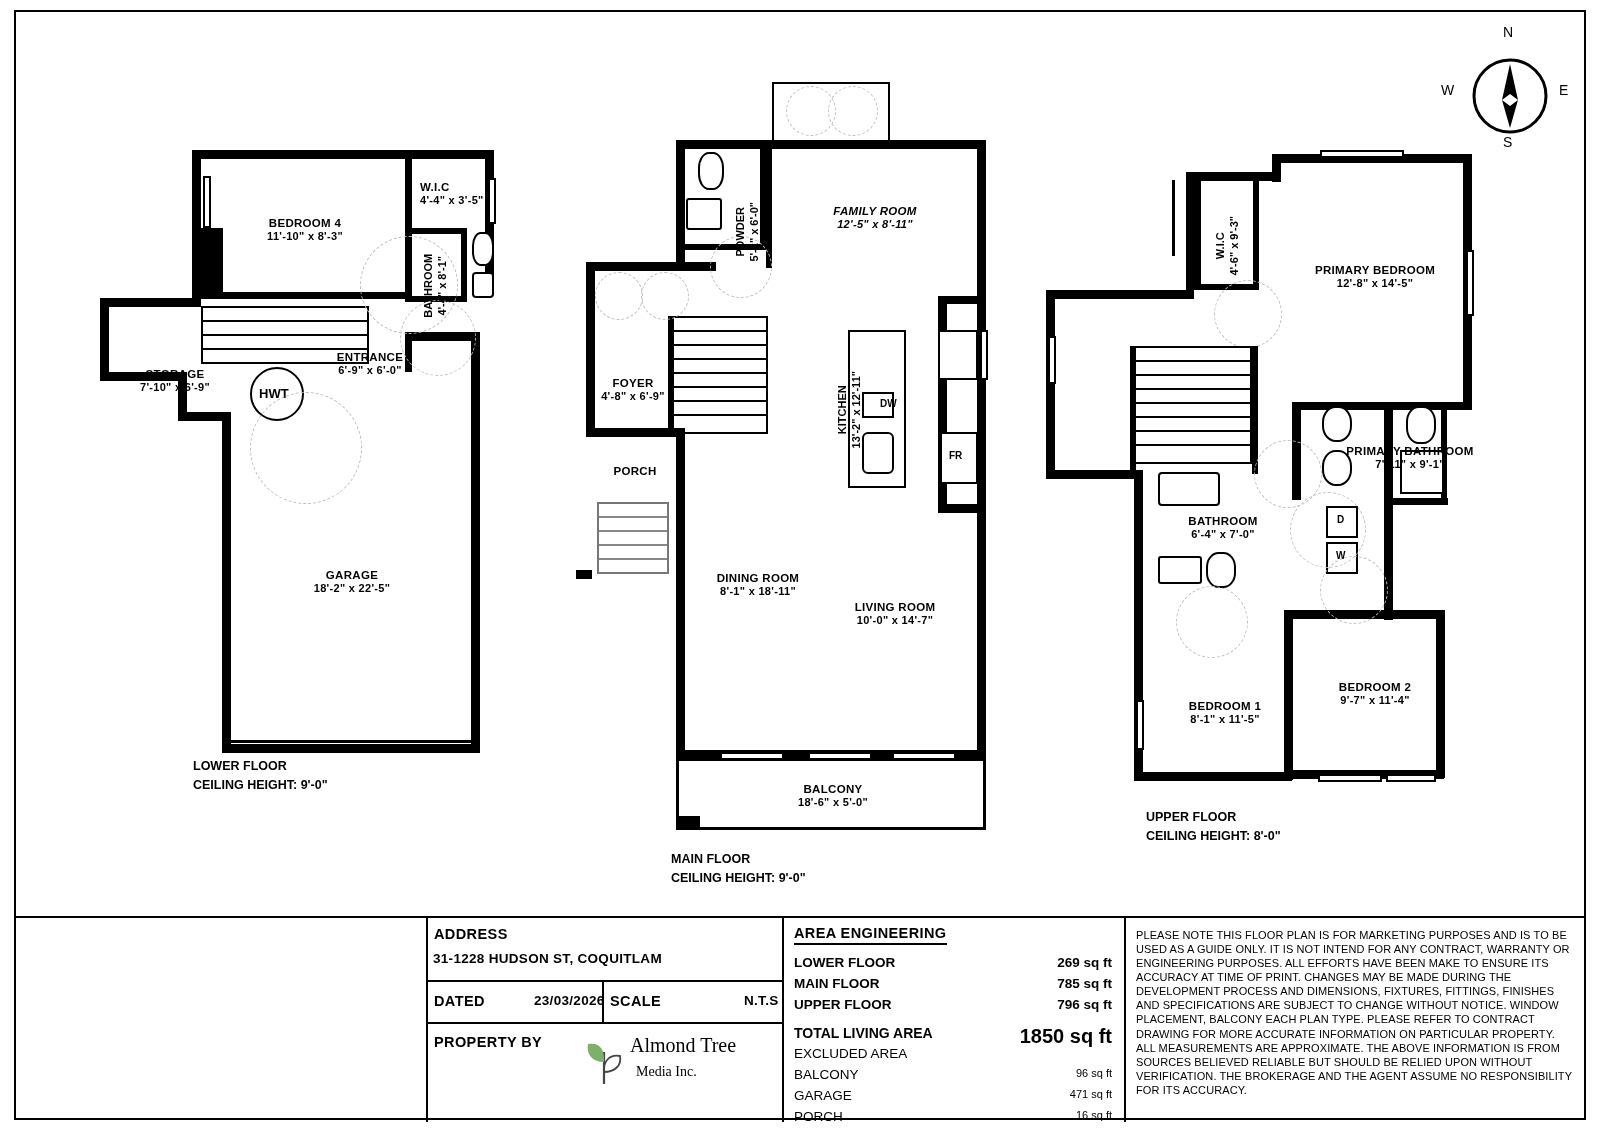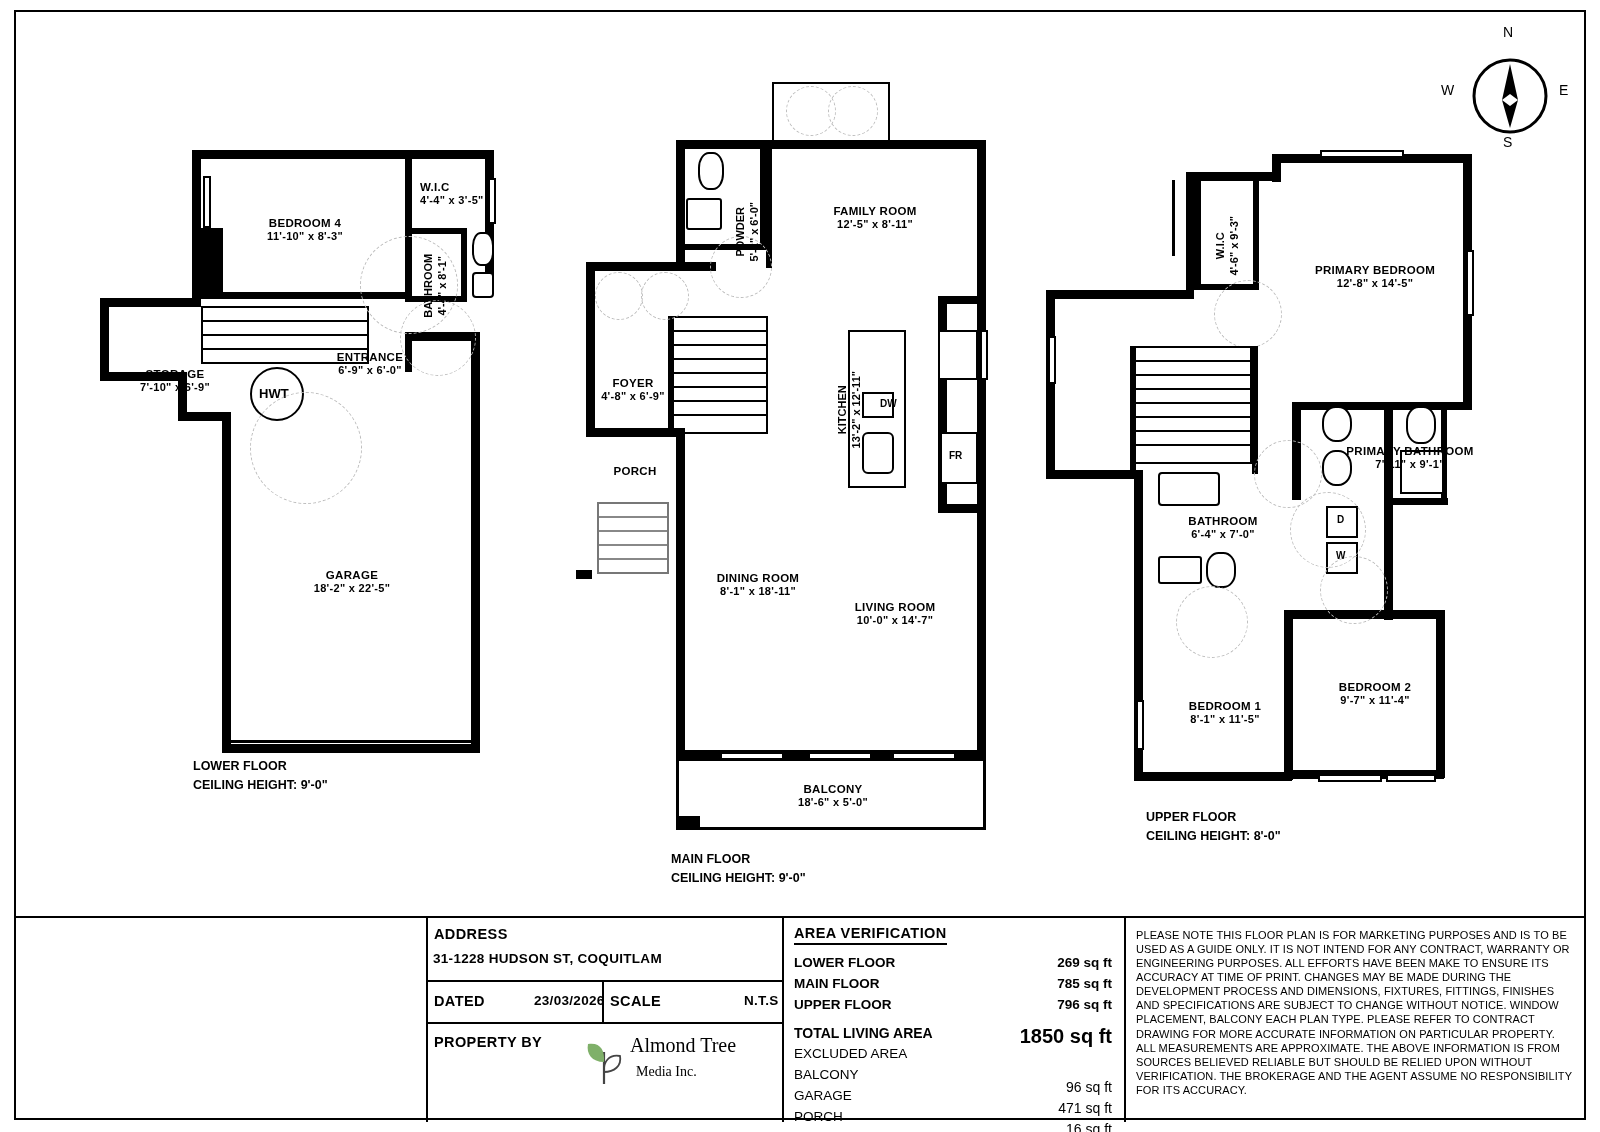--- a/index.html
+++ b/index.html
@@ -22,21 +22,21 @@
   .panel{position:absolute;left:14px;top:916px;width:1572px;height:204px;border-top:2px solid #000;box-sizing:border-box;}
   .vline{position:absolute;background:#000;width:2px;}
   .hline{position:absolute;background:#000;height:2px;}
   .ptitle{font-size:14.5px;font-weight:bold;letter-spacing:.4px;}
   .ptext{font-size:13.5px;font-weight:bold;letter-spacing:.3px;}
   .pnote{font-size:11px;line-height:1.28;letter-spacing:.1px;}
   .arow{position:relative;height:21px;}
   .aname{position:absolute;left:0;font-size:13.5px;font-weight:bold;}
   .aval{position:absolute;right:0;font-size:13.5px;font-weight:bold;}
   .aname2{position:absolute;left:0;font-size:13.5px;}
-  .aval2{position:absolute;right:0;font-size:14px;margin-top:12px;}
+  .aval2{position:absolute;right:0;font-size:11px;}
   .compass{position:absolute;}
   .logo-text{font-size:20px;font-family:"Liberation Serif",serif;}
   .logo-sub{font-size:14px;font-family:"Liberation Serif",serif;}
 </style>
 </head>
 <body>
 
 <div id="page">
   <div class="frame"></div>
 
@@ -186,21 +186,21 @@
     <div class="thin" style="left:808px;top:752px;width:60px;height:4px;background:#fff;border:2px solid #000;"></div>
     <div class="thin" style="left:892px;top:752px;width:60px;height:4px;background:#fff;border:2px solid #000;"></div>
 
     <div class="room-outline" style="left:676px;top:758px;width:310px;height:72px;border-width:3px;"></div>
     <div class="wall" style="left:676px;top:816px;width:24px;height:14px;"></div>
 
     <div class="lblv" style="left:700px;top:218px;width:96px;transform:rotate(-90deg);">
       <div>POWDER</div>
       <div class="dim">5'-2" x 6'-0"</div>
     </div>
-    <div class="lbl" style="left:790px;top:204px;width:170px;">
+    <div class="lbl" style="left:790px;top:204px;width:170px;font-style:italic;">
       <div>FAMILY ROOM</div>
       <div class="dim">12'-5" x 8'-11"</div>
     </div>
     <div class="lbl" style="left:578px;top:376px;width:110px;">
       <div>FOYER</div>
       <div class="dim">4'-8" x 6'-9"</div>
     </div>
     <div class="lbl" style="left:580px;top:464px;width:110px;">
       <div>PORCH</div>
     </div>
@@ -341,21 +341,21 @@
       <svg width="44" height="56" viewBox="0 0 44 56">
         <path d="M22 54 L22 22" stroke="#444" stroke-width="2.2" fill="none"></path>
         <path d="M22 32 C10 32 4 24 6 14 C18 12 23 20 22 32 Z" fill="#7fb069"></path>
         <path d="M22 42 C32 42 40 36 38 26 C27 24 21 32 22 42 Z" fill="none" stroke="#444" stroke-width="1.8"></path>
       </svg>
     </div>
     <div style="position:absolute;left:616px;top:116px;" class="logo-text">Almond Tree</div>
     <div style="position:absolute;left:622px;top:146px;" class="logo-sub">Media Inc.</div>
 
     <div style="position:absolute;left:780px;top:6px;width:318px;">
-      <div class="ptitle" style="border-bottom:2px solid #000;display:inline-block;padding-bottom:2px;">AREA VERIFICATION</div>
+      <div class="ptitle" style="border-bottom:2px solid #000;display:inline-block;padding-bottom:2px;">AREA ENGINEERING</div>
       <div class="arow" style="margin-top:10px;">
         <span class="aname">LOWER FLOOR</span>
         <span class="aval">269 sq ft</span>
       </div>
       <div class="arow">
         <span class="aname">MAIN FLOOR</span>
         <span class="aval">785 sq ft</span>
       </div>
       <div class="arow">
         <span class="aname">UPPER FLOOR</span>

